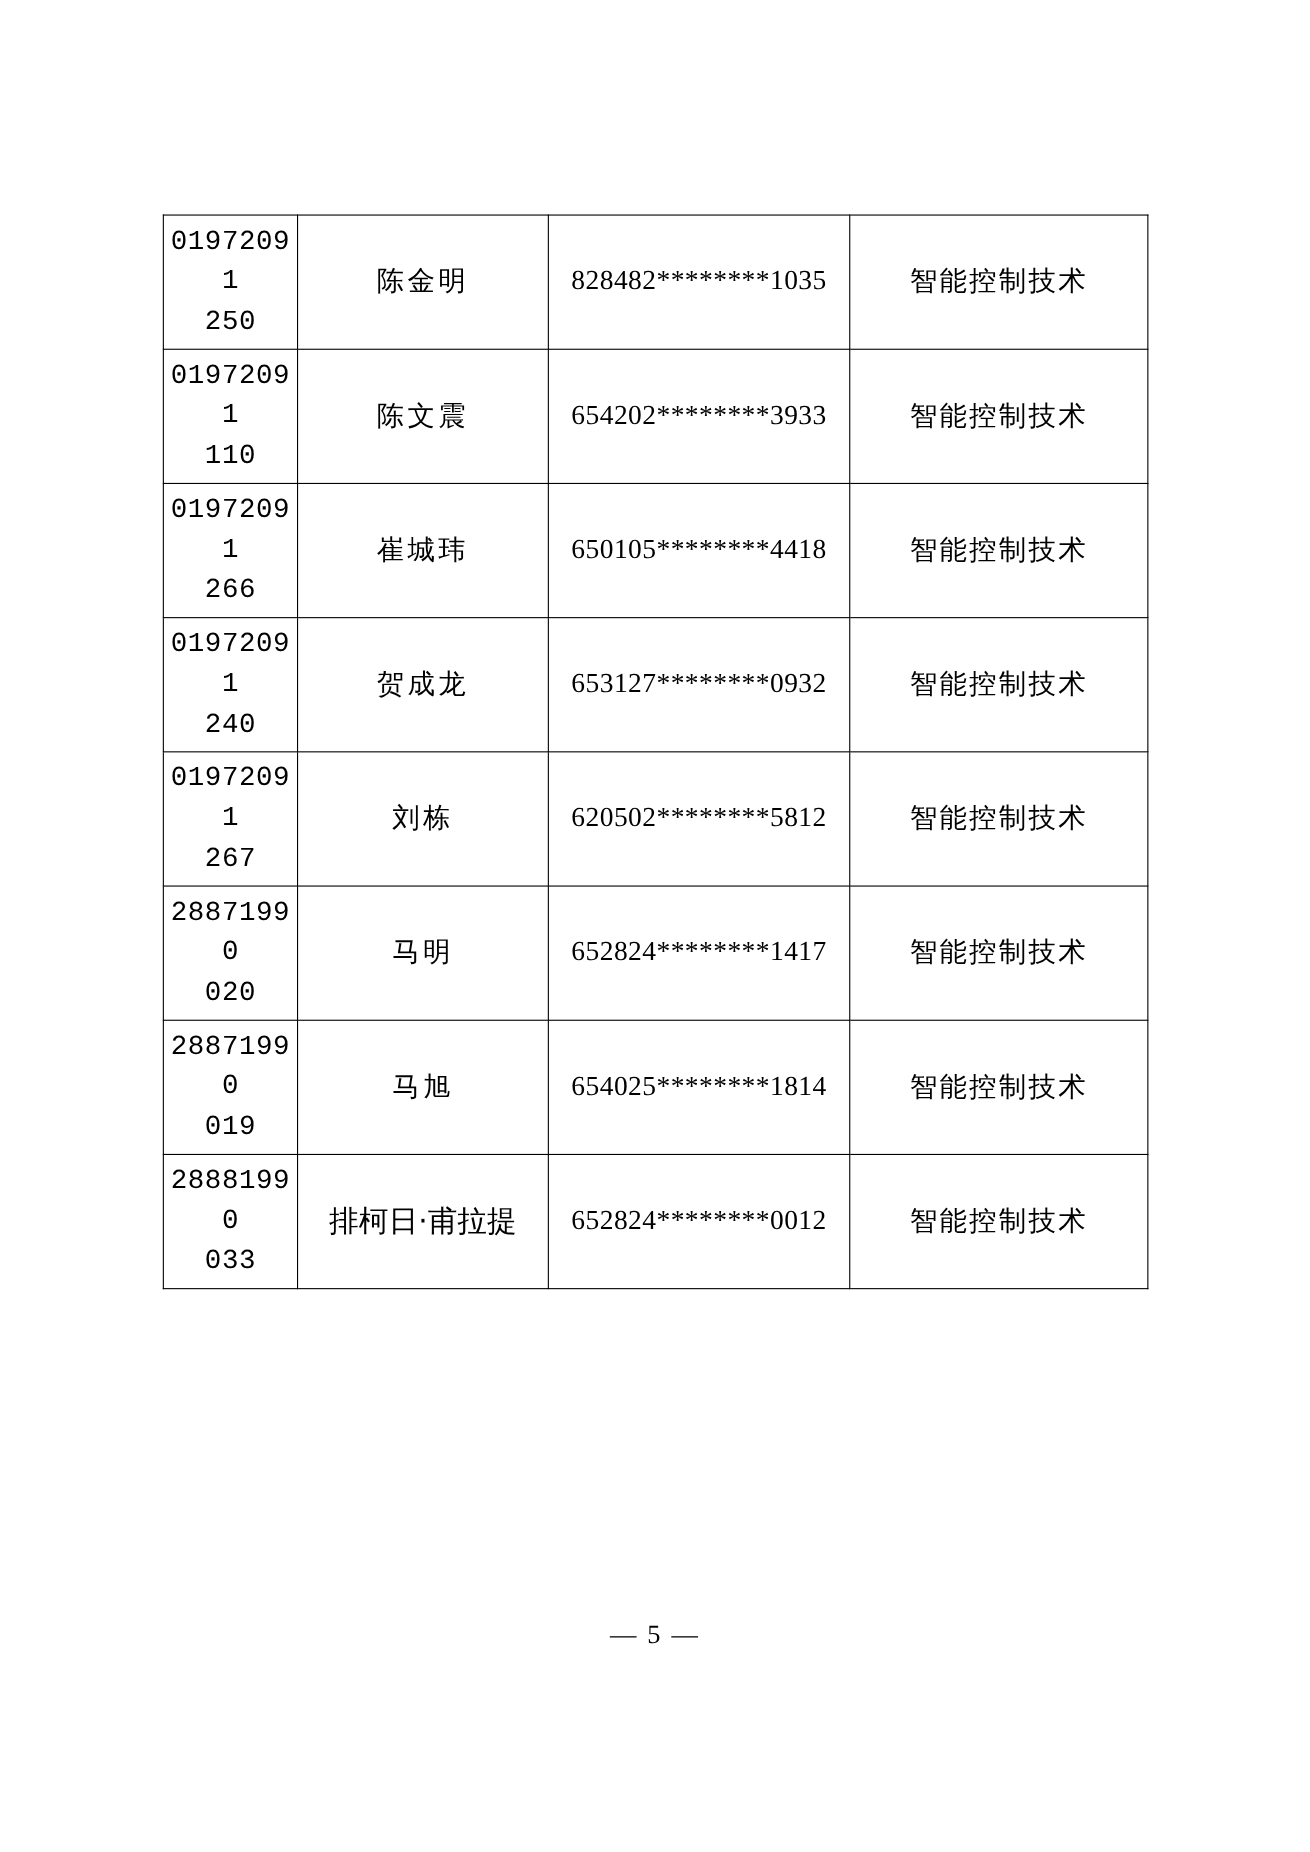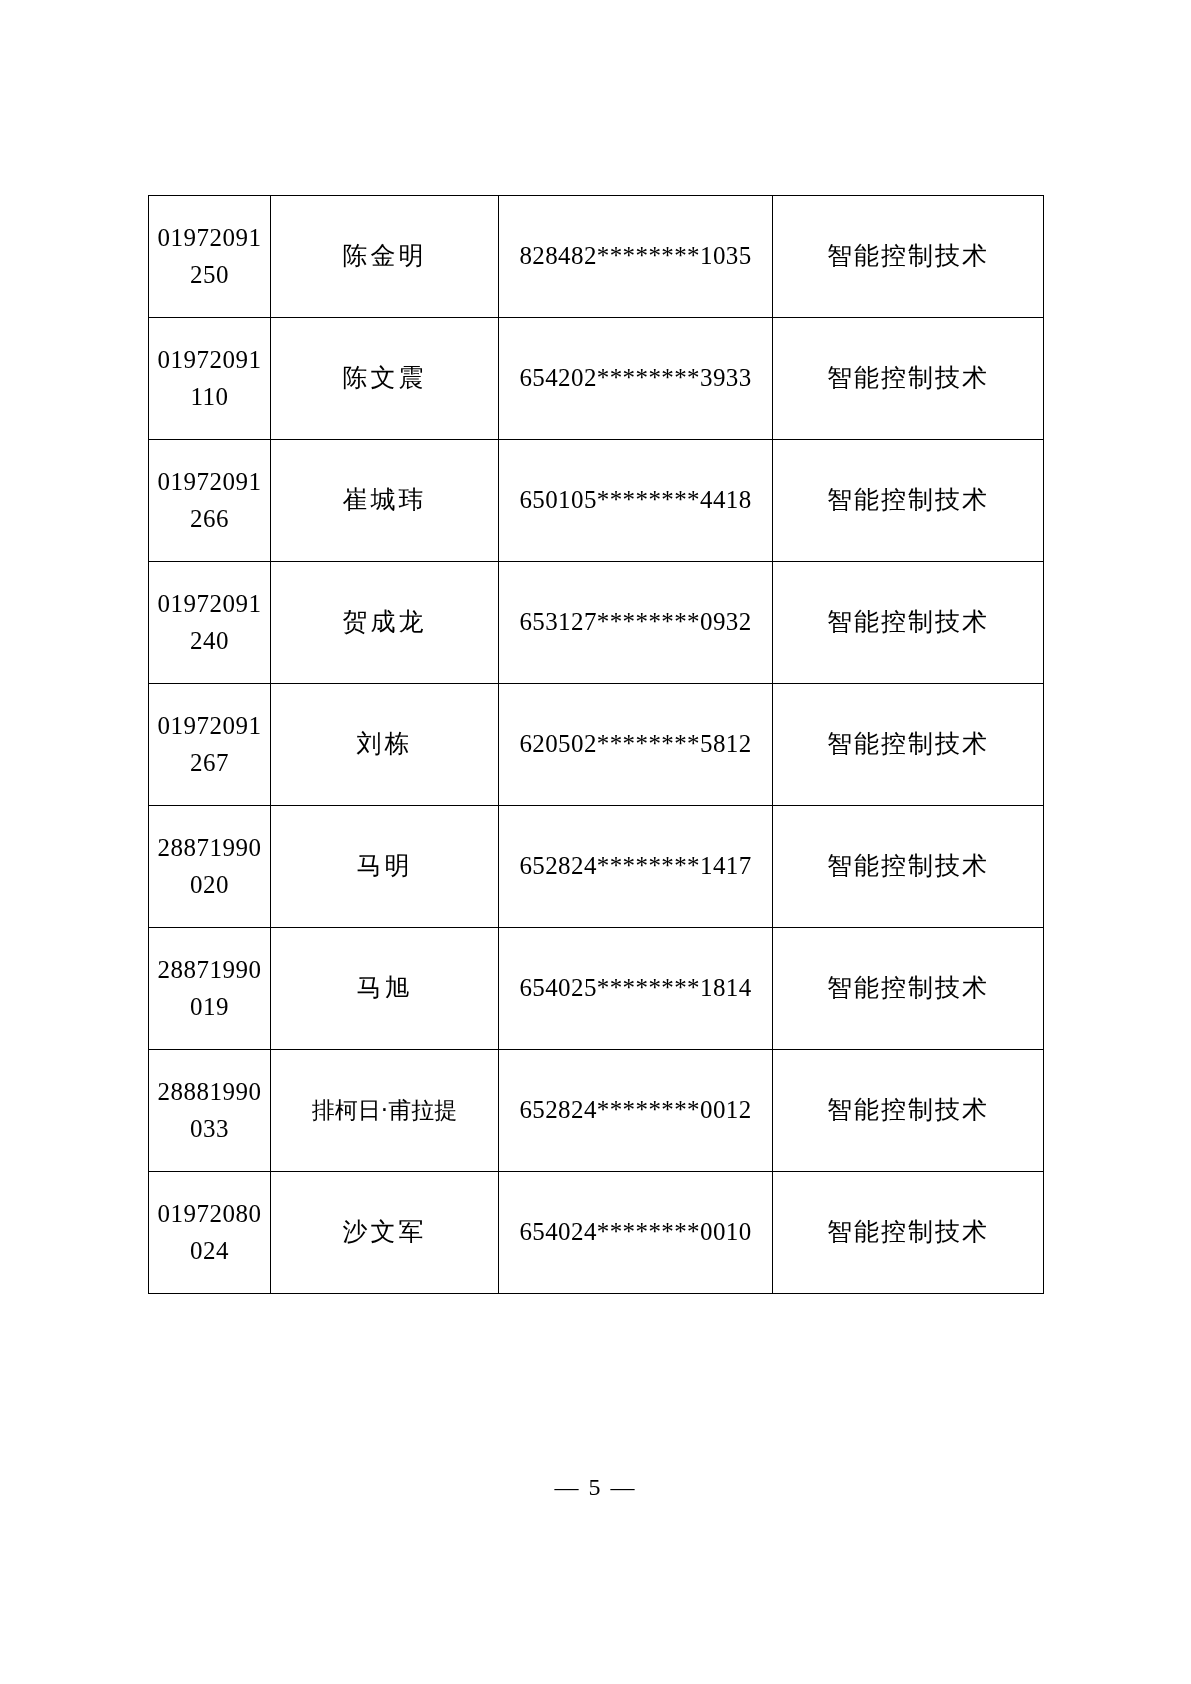--- a/index.html
+++ b/index.html
@@ -46,38 +46,38 @@
   .col-name {
     width: 228px;
   }
   .col-idcard {
     width: 274px;
   }
   .col-major {
     width: 271px;
   }
   .cell-id {
-    font-family: Liberation Serif, serif;
+    font-family: Liberation Mono, monospace;
     letter-spacing: 0.5px;
     padding: 0 8px;
     word-break: break-all;
   }
   .cell-id .l1 {
     display: block;
   }
   .cell-id .l2 {
     display: block;
   }
   .cell-name {
     font-family: "DejaVu Sans", "Liberation Sans", sans-serif;
     font-size: 25px;
     letter-spacing: 3px;
   }
   .cell-name.long {
-    font-size: 23px;
+    font-size: 27px;
     letter-spacing: 0px;
   }
   .cell-idcard {
     font-family: "Liberation Serif", "DejaVu Serif", serif;
     font-size: 25px;
     letter-spacing: 0.4px;
   }
   .cell-major {
     font-family: "DejaVu Sans", "Liberation Sans", sans-serif;
     font-size: 24px;
@@ -172,27 +172,18 @@
       </tr>
       <tr>
         <td class="cell-id">
           <span class="l1">28881990</span>
           <span class="l2">033</span>
         </td>
         <td class="cell-name long">排柯日·甫拉提</td>
         <td class="cell-idcard">652824********0012</td>
         <td class="cell-major">智能控制技术</td>
       </tr>
-      <tr>
-        <td class="cell-id">
-          <span class="l1">01972080</span>
-          <span class="l2">024</span>
-        </td>
-        <td class="cell-name">沙文军</td>
-        <td class="cell-idcard">654024********0010</td>
-        <td class="cell-major">智能控制技术</td>
-      </tr>
     </tbody>
   </table>
 
   <div class="page-number">— 5 —</div>
 
 </div>
 
 </body></html>

